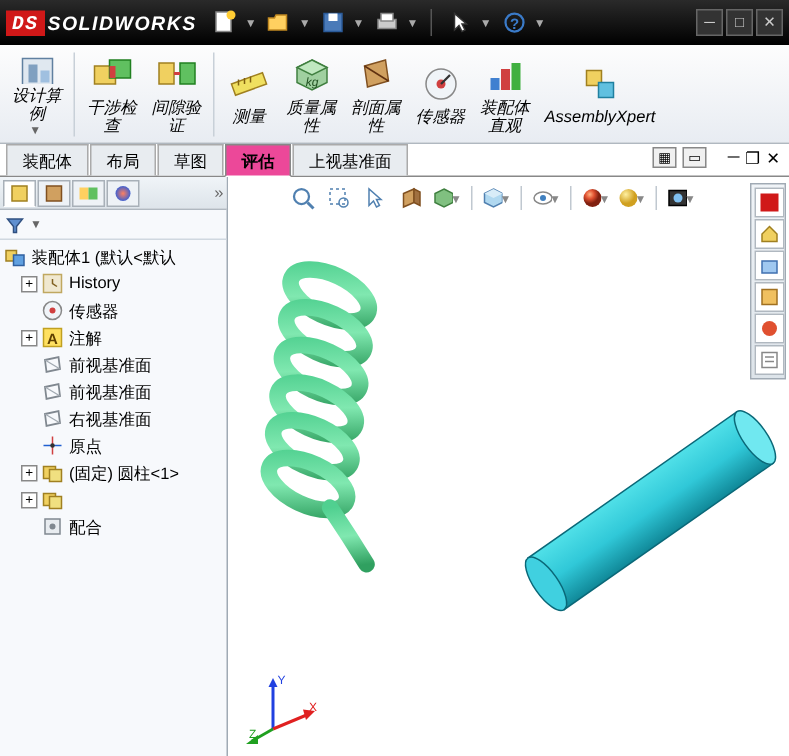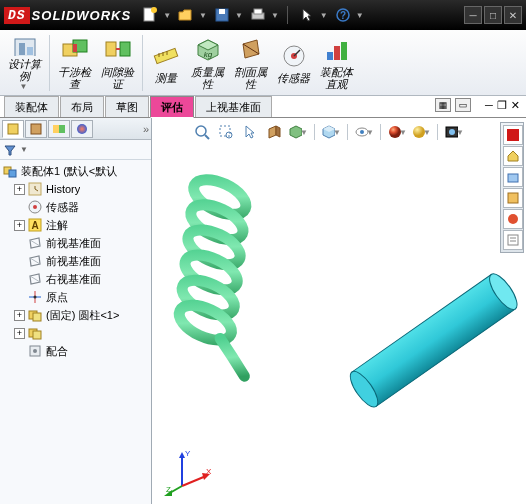--- a/index.html
+++ b/index.html
@@ -174,20 +174,27 @@
     <span class="rb-label">传感器</span>
   </div>
   <div class="rb-item">
     <svg class="rb-icon">
         <rect x="4" y="16" width="6" height="8" fill="#4080d0"></rect>
         <rect x="11" y="10" width="6" height="14" fill="#d04040"></rect>
         <rect x="18" y="6" width="6" height="18" fill="#40b040"></rect>
       </svg>
     <span class="rb-label">装配体
 直观</span>
+  </div>
+  <div class="rb-item">
+    <svg class="rb-icon">
+        <rect x="5" y="5" width="10" height="10" fill="#f0d060" stroke="#a08020"></rect>
+        <rect x="13" y="13" width="10" height="10" fill="#60c0e0" stroke="#2080a0"></rect>
+      </svg>
+    <span class="rb-label">AssemblyXpert</span>
   </div>
 </div>
 
 <div class="tabs">
   <div class="tab">装配体</div>
   <div class="tab">布局</div>
   <div class="tab">草图</div>
   <div class="tab active">评估</div>
   <div class="tab">上视基准面</div>
   <div class="tab-right">

